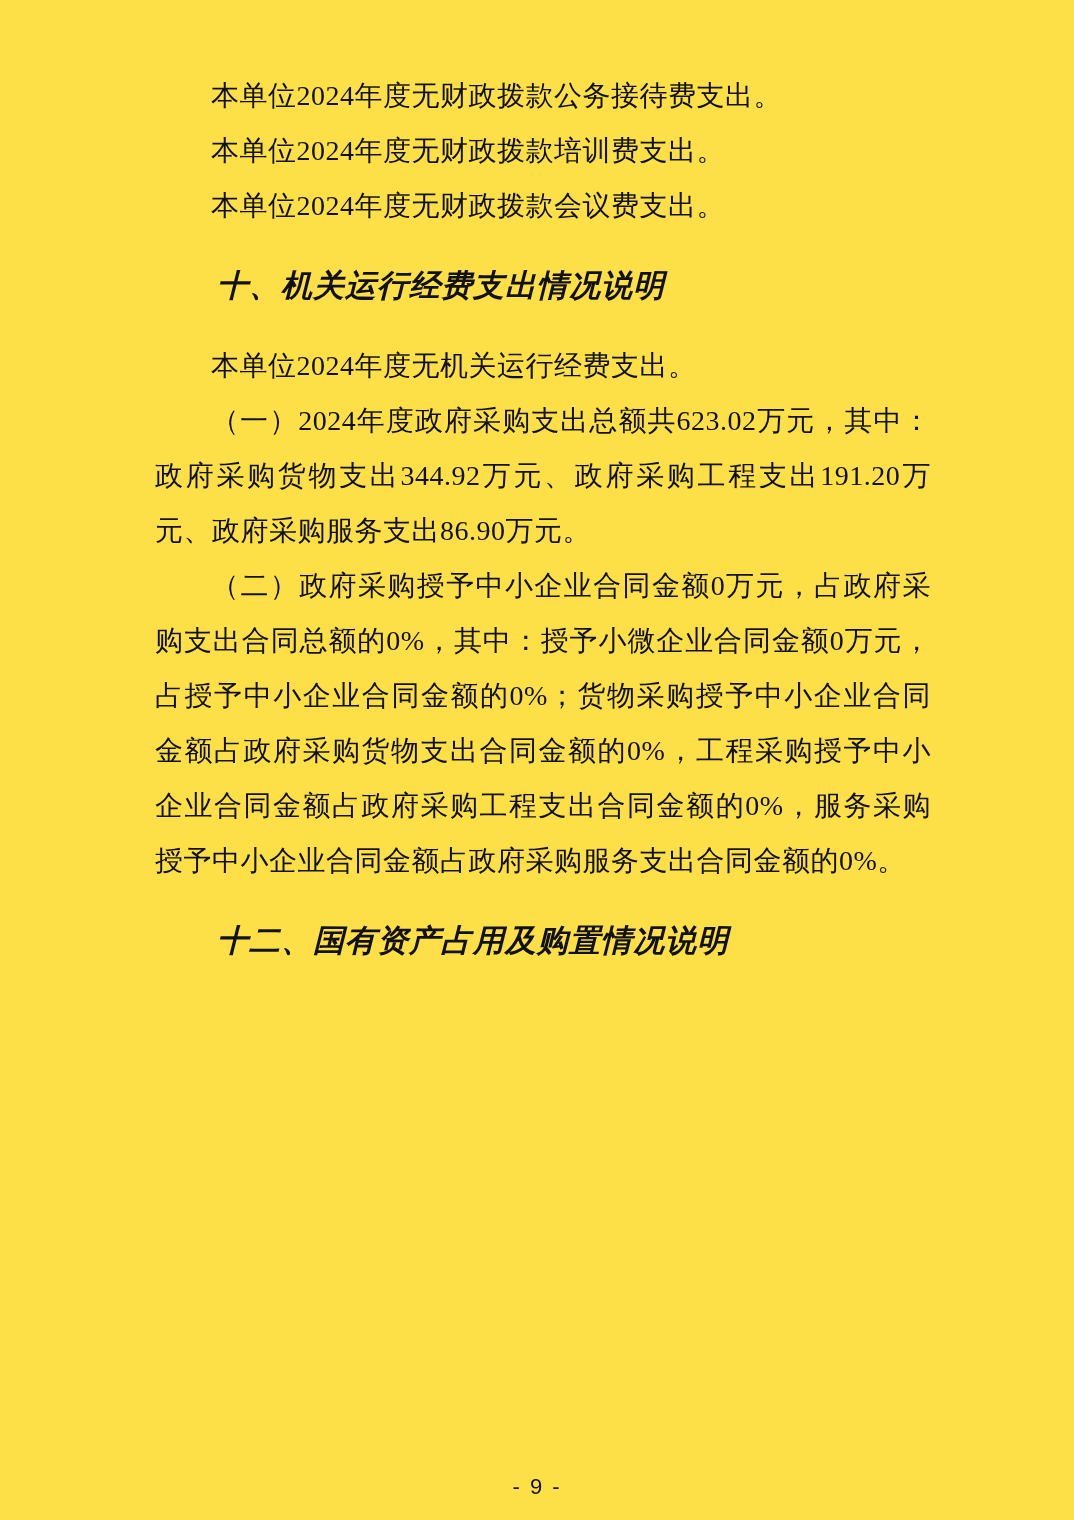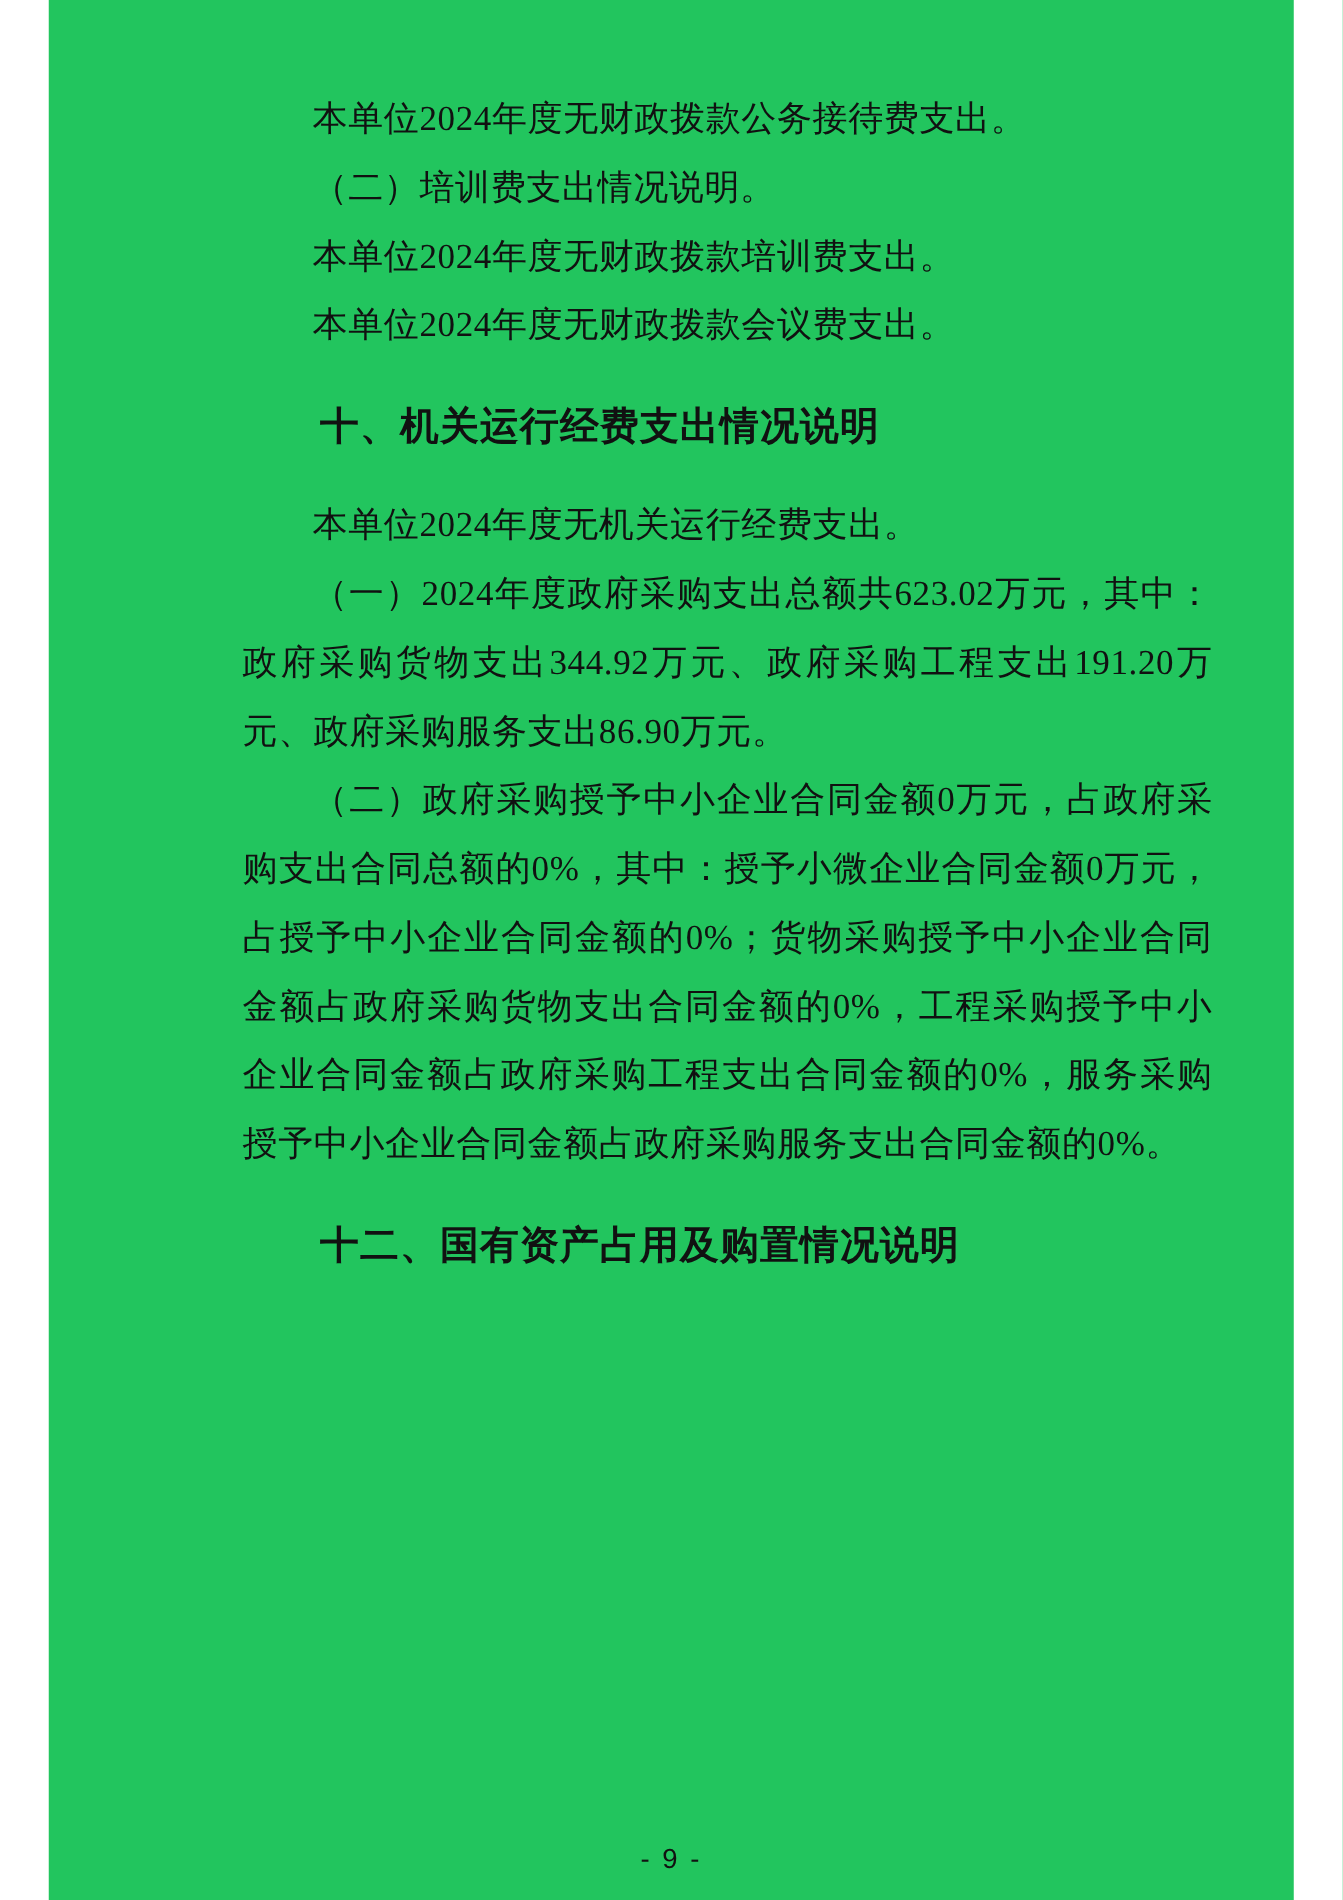--- a/index.html
+++ b/index.html
@@ -2,24 +2,24 @@
 <html><head>
 <meta charset="utf-8">
 <style>
   html, body {
     margin: 0;
     padding: 0;
     background: #ffffff;
   }
   .page {
     position: relative;
-    width: 996px;
+    width: 1074px;
     height: 1520px;
     margin: 0 auto;
-    background: #22c55e;
+    background: #fde047;
     color: #111111;
     overflow: hidden;
   }
   .content {
     position: absolute;
     left: 155px;
     top: 68px;
     width: 776px;
   }
   p.body {
@@ -33,40 +33,40 @@
     word-break: break-all;
   }
   h2.heading {
     margin: 25px 0;
     font-family: "Liberation Sans", "DejaVu Sans", sans-serif;
     font-size: 31px;
     font-weight: 700;
     line-height: 55px;
     text-indent: 2em;
     letter-spacing: 1px;
+    font-style: italic;
   }
   .footer {
     position: absolute;
     left: 0;
     right: 0;
     bottom: 20px;
     text-align: center;
     font-family: "Liberation Sans", "DejaVu Sans", sans-serif;
     font-size: 22px;
     color: #111111;
     letter-spacing: 2px;
   }
 </style>
 </head>
 <body>
 
 <div class="page">
   <div class="content">
     <p class="body">本单位2024年度无财政拨款公务接待费支出。</p>
-    <p class="body">（二）培训费支出情况说明。</p>
     <p class="body">本单位2024年度无财政拨款培训费支出。</p>
     <p class="body">本单位2024年度无财政拨款会议费支出。</p>
     <h2 class="heading">十、机关运行经费支出情况说明</h2>
     <p class="body">本单位2024年度无机关运行经费支出。</p>
     <p class="body">（一）2024年度政府采购支出总额共623.02万元，其中：政府采购货物支出344.92万元、政府采购工程支出191.20万元、政府采购服务支出86.90万元。</p>
     <p class="body">（二）政府采购授予中小企业合同金额0万元，占政府采购支出合同总额的0%，其中：授予小微企业合同金额0万元，占授予中小企业合同金额的0%；货物采购授予中小企业合同金额占政府采购货物支出合同金额的0%，工程采购授予中小企业合同金额占政府采购工程支出合同金额的0%，服务采购授予中小企业合同金额占政府采购服务支出合同金额的0%。</p>
     <h2 class="heading">十二、国有资产占用及购置情况说明</h2>
   </div>
   <div class="footer">- 9 -</div>
 </div>

